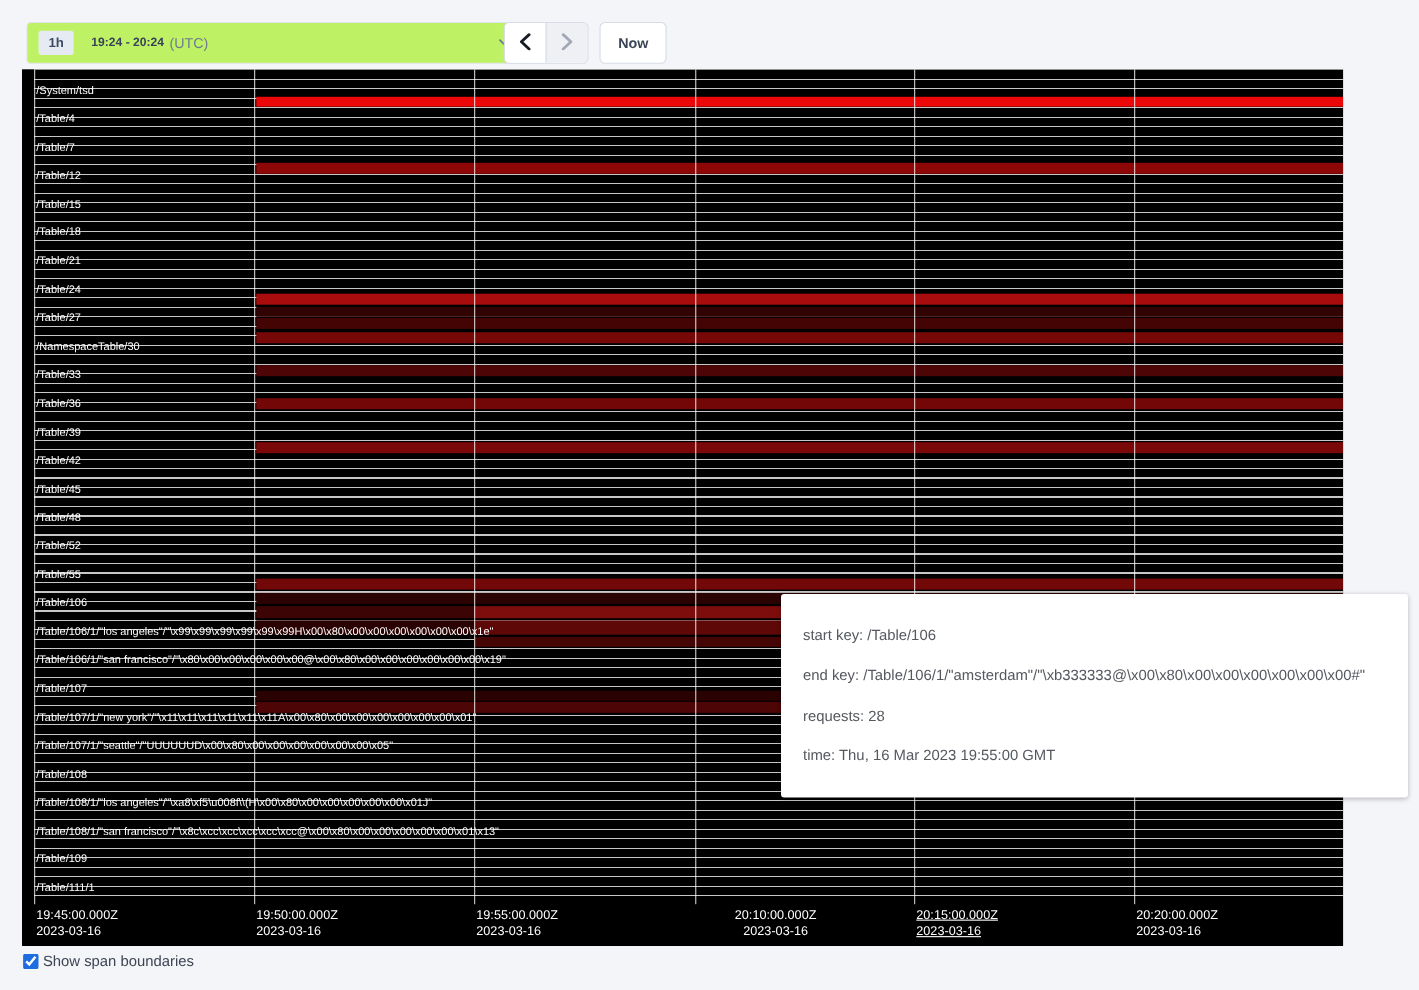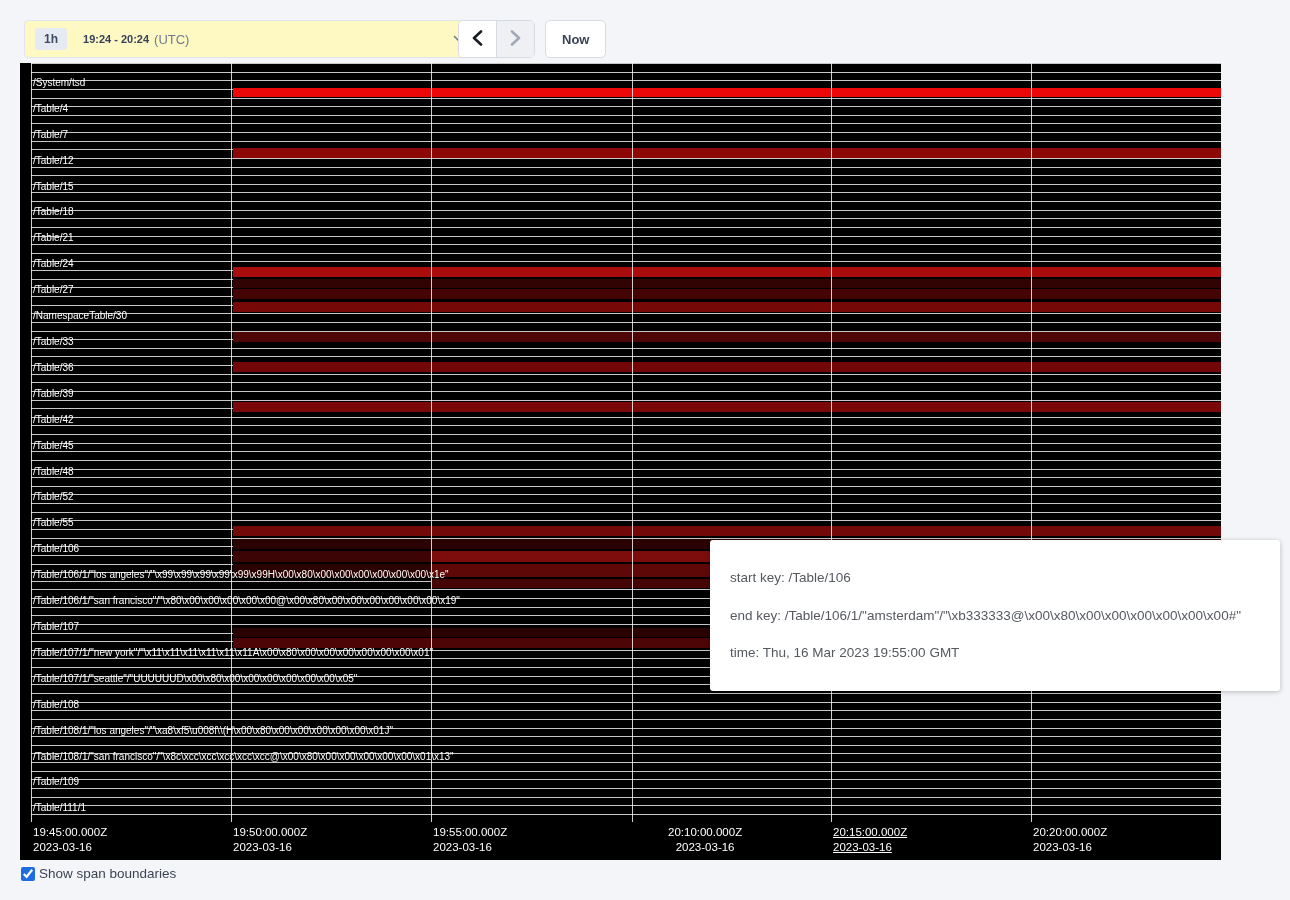--- a/index.html
+++ b/index.html
@@ -8,21 +8,21 @@
     font-family: "Liberation Sans", sans-serif;
     background: #f4f5f9;
     position: relative;
     overflow: hidden;
   }
   #root { position:absolute; inset:0; width:1290px; height:900px; }
 
   
   .time-select {
     position:absolute; left:24px; top:20px; width:456px; height:38px;
-    background:#fef9c3; border:1px solid #e0e4ec; border-radius:4px;
+    background:#bef264; border:1px solid #e0e4ec; border-radius:4px;
     display:flex; align-items:center; padding:0 14px 0 10px; cursor:pointer;
   }
   .duration-badge {
     background:#e6eaf2; color:#3e4a63; font-weight:700; font-size:12px;
     border-radius:3px; padding:4px 9px; margin-right:16px;
   }
   .time-range { font-size:11px; font-weight:700; color:#39415a; }
   .time-zone  { font-size:13px; font-weight:400; color:#6f7a90; margin-left:5px; }
   .select-caret { margin-left:auto; display:flex; align-items:center; }
 
@@ -65,21 +65,21 @@
     position:absolute; left:13px; color:#fff; font-size:10px; line-height:13px;
     white-space:nowrap; pointer-events:none;
   }
   .hm-axis-tick {
     position:absolute; top:762px; color:#fff; font-size:11.5px; line-height:15px;
     white-space:nowrap; pointer-events:none;
   }
 
   
   .kv-tooltip {
-    position:absolute; left:710px; top:540px; width:570px; height:151px;
+    position:absolute; left:710px; top:540px; width:570px; height:185px;
     background:#fff; border-radius:3px; box-shadow:0 1px 5px rgba(0,0,0,0.25);
     padding:10px 20px; display:flex; flex-direction:column; justify-content:space-evenly;
   }
   .kv-tooltip .tip-line {
     font-size:13.5px; color:#55595f; white-space:nowrap; line-height:18px;
   }
 
   
   .span-toggle {
     position:absolute; left:21px; top:866px; display:flex; align-items:flex-start; gap:4px;
@@ -201,20 +201,21 @@
       <div class="hm-row-label" style="top: 635px;">/Table/108</div>
       <div class="hm-row-label" style="top: 661px;">/Table/108/1/"los angeles"/"\xa8\xf5\u008f\\(H\x00\x80\x00\x00\x00\x00\x00\x01J"</div>
       <div class="hm-row-label" style="top: 687px;">/Table/108/1/"san francisco"/"\x8c\xcc\xcc\xcc\xcc\xcc@\x00\x80\x00\x00\x00\x00\x00\x01\x13"</div>
       <div class="hm-row-label" style="top: 712px;">/Table/109</div>
       <div class="hm-row-label" style="top: 738px;">/Table/111/1</div>
     </div>
 
   <div class="kv-tooltip">
     <div class="tip-line">start key: /Table/106</div>
     <div class="tip-line">end key: /Table/106/1/"amsterdam"/"\xb333333@\x00\x80\x00\x00\x00\x00\x00\x00#"</div>
+    <div class="tip-line">requests: 28</div>
     <div class="tip-line">time: Thu, 16 Mar 2023 19:55:00 GMT</div>
   </div>
 
   <div class="span-toggle">
     <input type="checkbox" id="spanCb" checked="" style="">
     <label for="spanCb">Show span boundaries</label>
   </div>
 
 </div>
 

